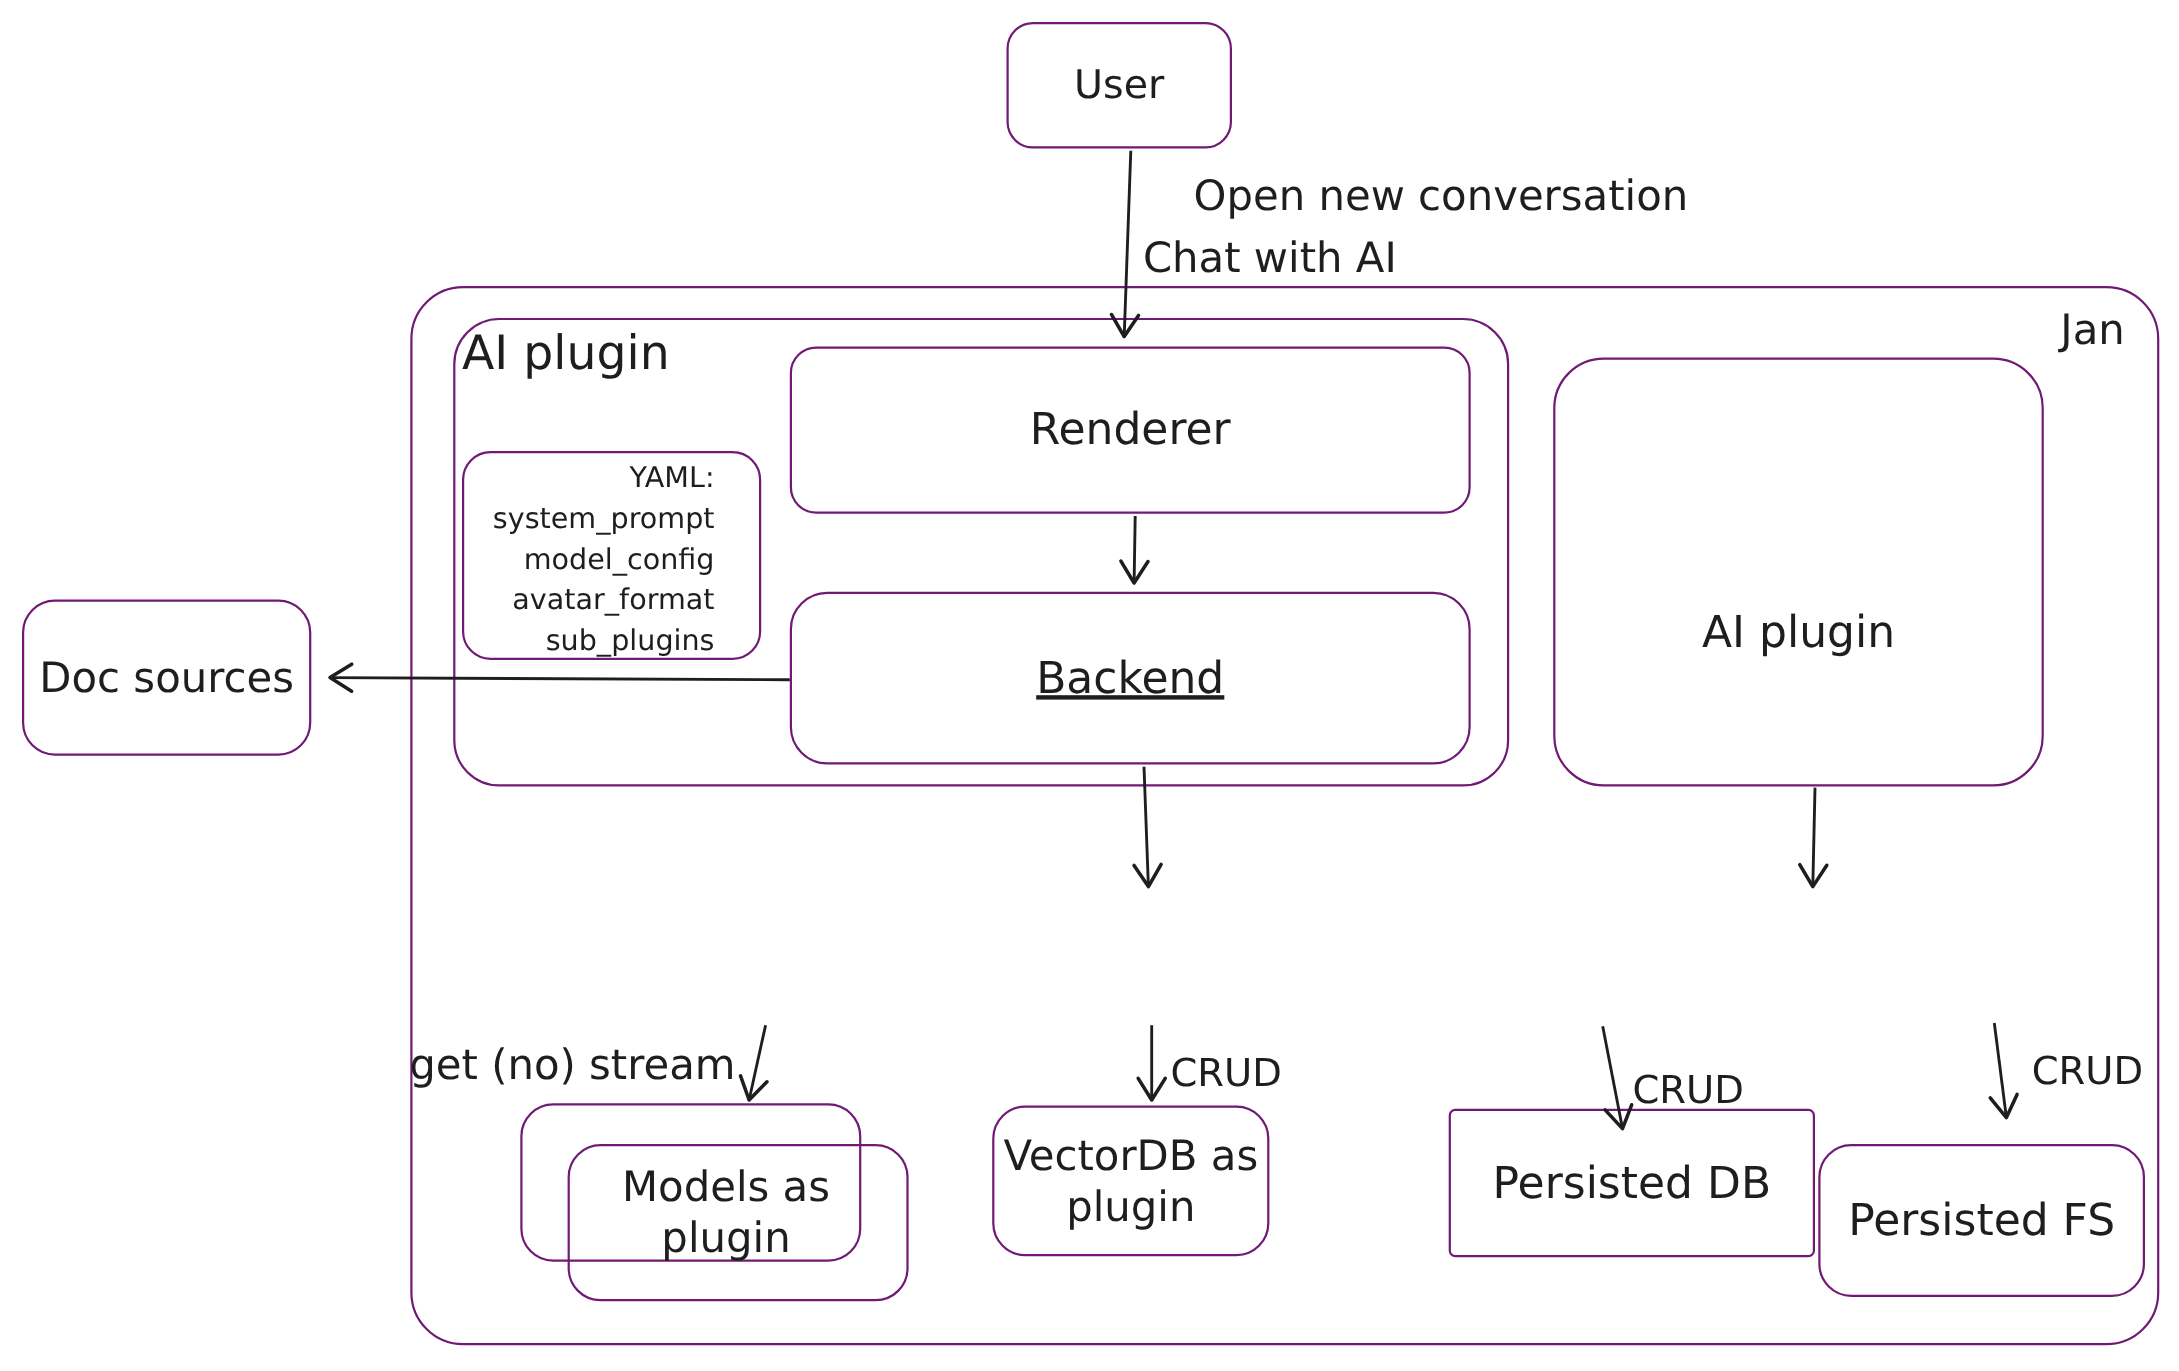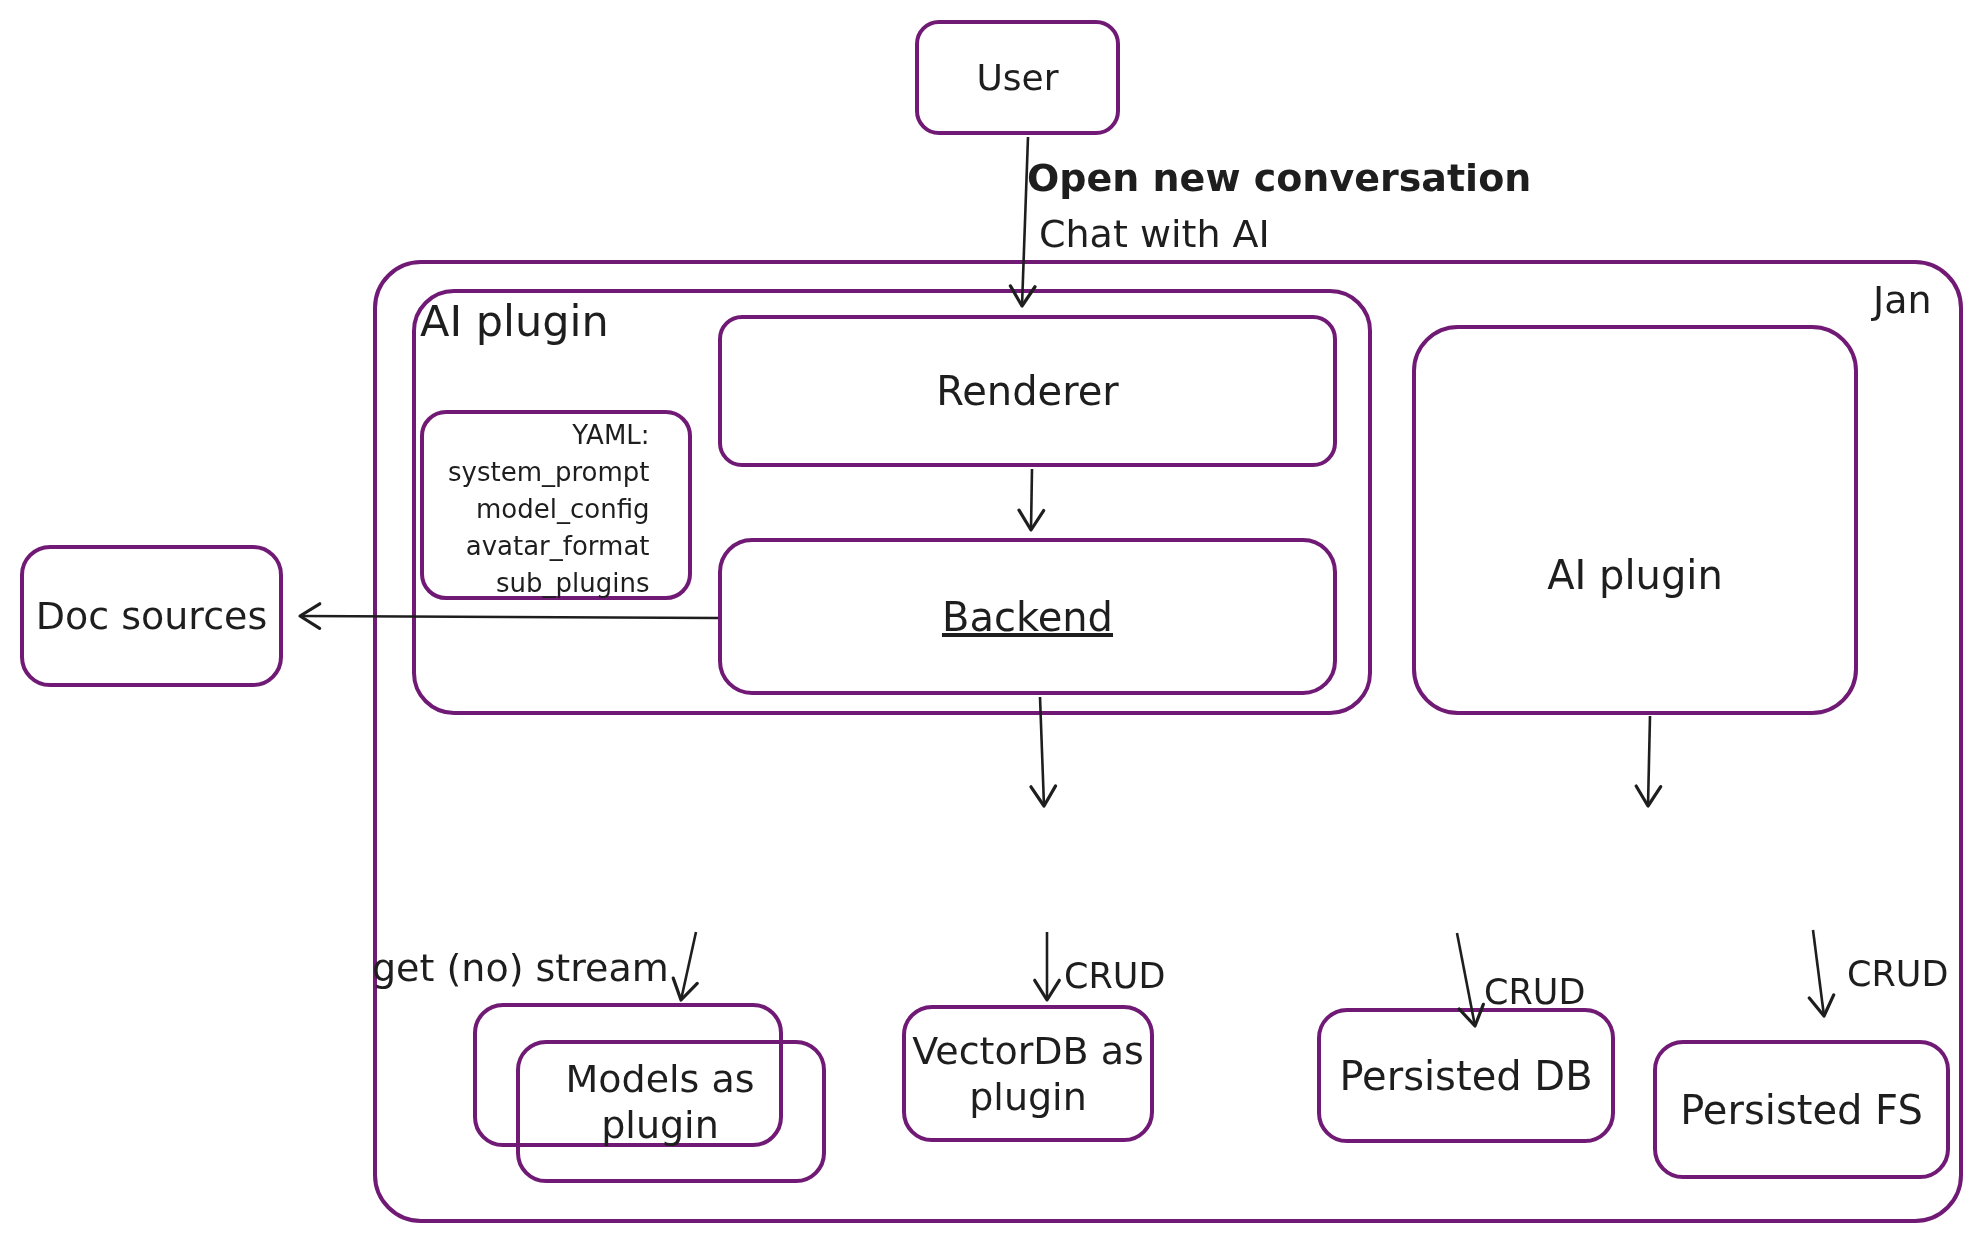--- a/index.html
+++ b/index.html
@@ -6,21 +6,21 @@
   #canvas{
     position:relative;
     width:1981px;height:1246px;
     background:#ffffff;
     font-family:"DejaVu Sans", sans-serif;
     color:#1e1e1e;
     overflow:hidden;
   }
   .box{
     position:absolute;
-    border:4px solid #701a75;
+    border:2px solid #701a75;
     background:#ffffff;
     box-sizing:border-box;
     display:flex;
     align-items:center;
     justify-content:center;
     text-align:center;
   }
   .container-box{
     background:transparent;
   }
@@ -70,21 +70,21 @@
     <div>system_prompt</div>
     <div>model_config</div>
     <div>avatar_format</div>
     <div>sub_plugins</div>
   </div>
 
   <div class="box" style="left:915px;top:20px;width:205px;height:115px;border-radius:24px;font-size:36px;">
     <span>User</span>
   </div>
 
-  <div class="lbl node-label" style="left:1027px;top:156px;font-weight:bold;">Open new conversation</div>
+  <div class="lbl node-label" style="left:1085px;top:156px;">Open new conversation</div>
   <div class="lbl node-label" style="left:1039px;top:212px;">Chat with AI</div>
 
   <div class="box" style="left:718px;top:315px;width:619px;height:152px;border-radius:24px;font-size:40px;background:transparent;">
     <span>Renderer</span>
   </div>
 
   <div class="box" style="left:718px;top:538px;width:619px;height:157px;border-radius:34px;font-size:40px;background:transparent;text-decoration:underline;">
     <span>Backend</span>
   </div>
 
@@ -104,21 +104,21 @@
   <div class="lbl" style="left:1847px;top:954px;font-size:35px;">CRUD</div>
 
   <div class="box ghost" style="left:473px;top:1003px;width:310px;height:144px;border-radius:30px;"></div>
   <div class="box ghost" style="left:516px;top:1040px;width:310px;height:143px;border-radius:30px;"></div>
   <div class="wrap-label" style="left:510px;top:1056px;width:300px;">Models as plugin</div>
 
   <div class="box" style="left:902px;top:1005px;width:252px;height:137px;border-radius:30px;">
     <span class="wrap-label" style="position:static;width:280px;">VectorDB as plugin</span>
   </div>
 
-  <div class="box" style="left:1317px;top:1008px;width:298px;height:135px;border-radius:30px;font-size:40px;">
+  <div class="box" style="left:1317px;top:1008px;width:333px;height:135px;border-radius:6px;font-size:40px;">
     <span>Persisted DB</span>
   </div>
 
   <div class="box" style="left:1653px;top:1008px;width:297px;height:139px;border-radius:30px;font-size:40px;margin-top:32px;">
     <span>Persisted FS</span>
   </div>
 
   <svg id="arrow-layer" viewBox="0 0 1981 1246">
     <defs>
       <marker id="arrowhead" markerUnits="userSpaceOnUse" markerWidth="36" markerHeight="32" viewBox="-18 -13 20 26" refX="0" refY="0" orient="auto">

